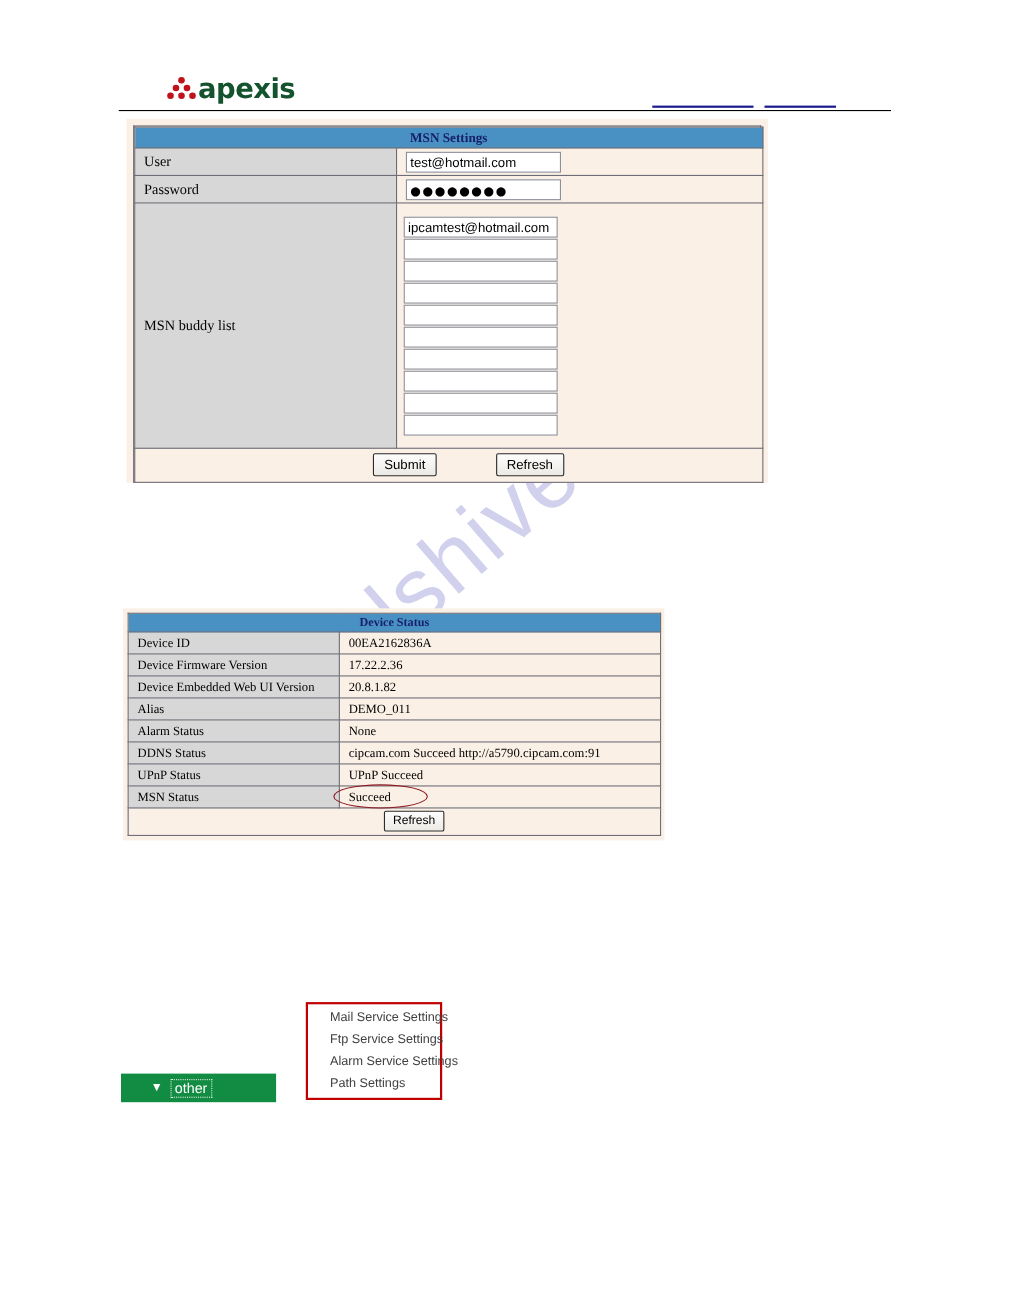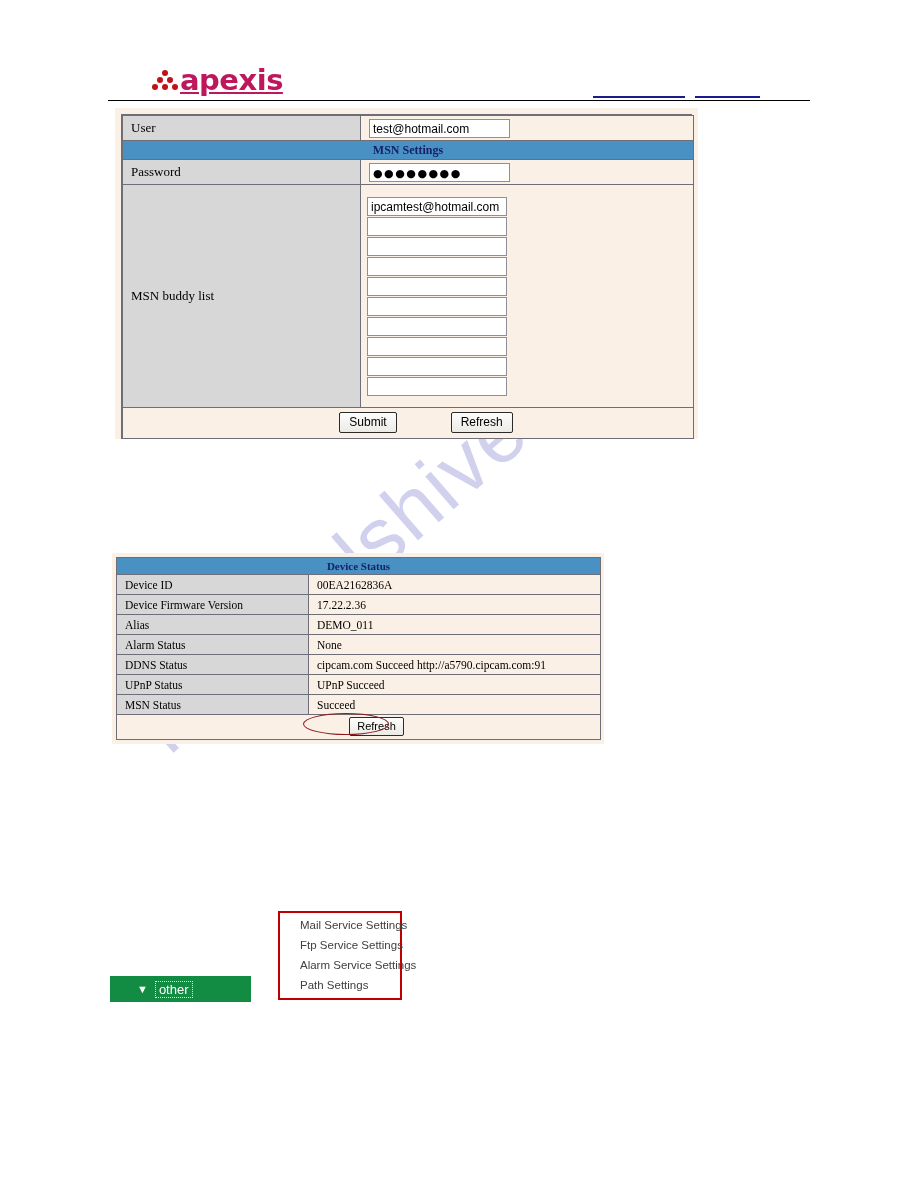--- a/index.html
+++ b/index.html
@@ -67,25 +67,24 @@
   }
   .logo-dots i.d1 { left: 10px; top: 2px; }
   .logo-dots i.d2 { left: 5px;  top: 9px; }
   .logo-dots i.d3 { left: 15px; top: 9px; }
   .logo-dots i.d4 { left: 0px;  top: 16px; }
   .logo-dots i.d5 { left: 10px; top: 16px; }
   .logo-dots i.d6 { left: 20px; top: 16px; }
   .logo-word {
     font-family: "DejaVu Sans", sans-serif;
     font-weight: bold;
-    font-size: 29px;
+    font-size: 25px;
     letter-spacing: -0.5px;
-    color: #be185d;
+    color: #14532d;
     line-height: 1;
-    text-decoration: underline;
   }
 
   #header-rule {
     position: absolute;
     left: 108px;
     top: 100px;
     width: 702px;
     height: 1px;
     background: #000;
     z-index: 10;
@@ -296,28 +295,28 @@
 
 <div class="panel" id="msn-panel">
   <div class="pad">
     <div class="outer">
       <table class="stbl">
         <colgroup>
             <col style="width:238px">
             <col style="width:333px">
           </colgroup>
         <tbody>
+          <tr id="msn-title-row">
+            <td class="tbl-title" colspan="2">MSN Settings</td>
+          </tr>
           <tr id="msn-user-row">
             <td class="lbl-cell">User</td>
             <td class="val-cell">
               <div class="fld" style="width:141px">test@hotmail.com</div>
             </td>
-          </tr>
-          <tr id="msn-title-row">
-            <td class="tbl-title" colspan="2">MSN Settings</td>
           </tr>
           <tr id="msn-pass-row">
             <td class="lbl-cell">Password</td>
             <td class="val-cell">
               <div class="fld pw-dots" style="width:141px">●●●●●●●●</div>
             </td>
           </tr>
           <tr>
             <td class="lbl-cell" style="height:222px">MSN buddy list</td>
             <td class="buddy-list-cell">
@@ -357,20 +356,24 @@
       </tr>
       <tr>
         <td class="lbl-cell">Device ID</td>
         <td class="val-cell">00EA2162836A</td>
       </tr>
       <tr>
         <td class="lbl-cell">Device Firmware Version</td>
         <td class="val-cell">17.22.2.36</td>
       </tr>
       <tr>
+        <td class="lbl-cell">Device Embedded Web UI Version</td>
+        <td class="val-cell">20.8.1.82</td>
+      </tr>
+      <tr>
         <td class="lbl-cell">Alias</td>
         <td class="val-cell">DEMO_011</td>
       </tr>
       <tr>
         <td class="lbl-cell">Alarm Status</td>
         <td class="val-cell">None</td>
       </tr>
       <tr>
         <td class="lbl-cell">DDNS Status</td>
         <td class="val-cell">cipcam.com  Succeed  http://a5790.cipcam.com:91</td>

